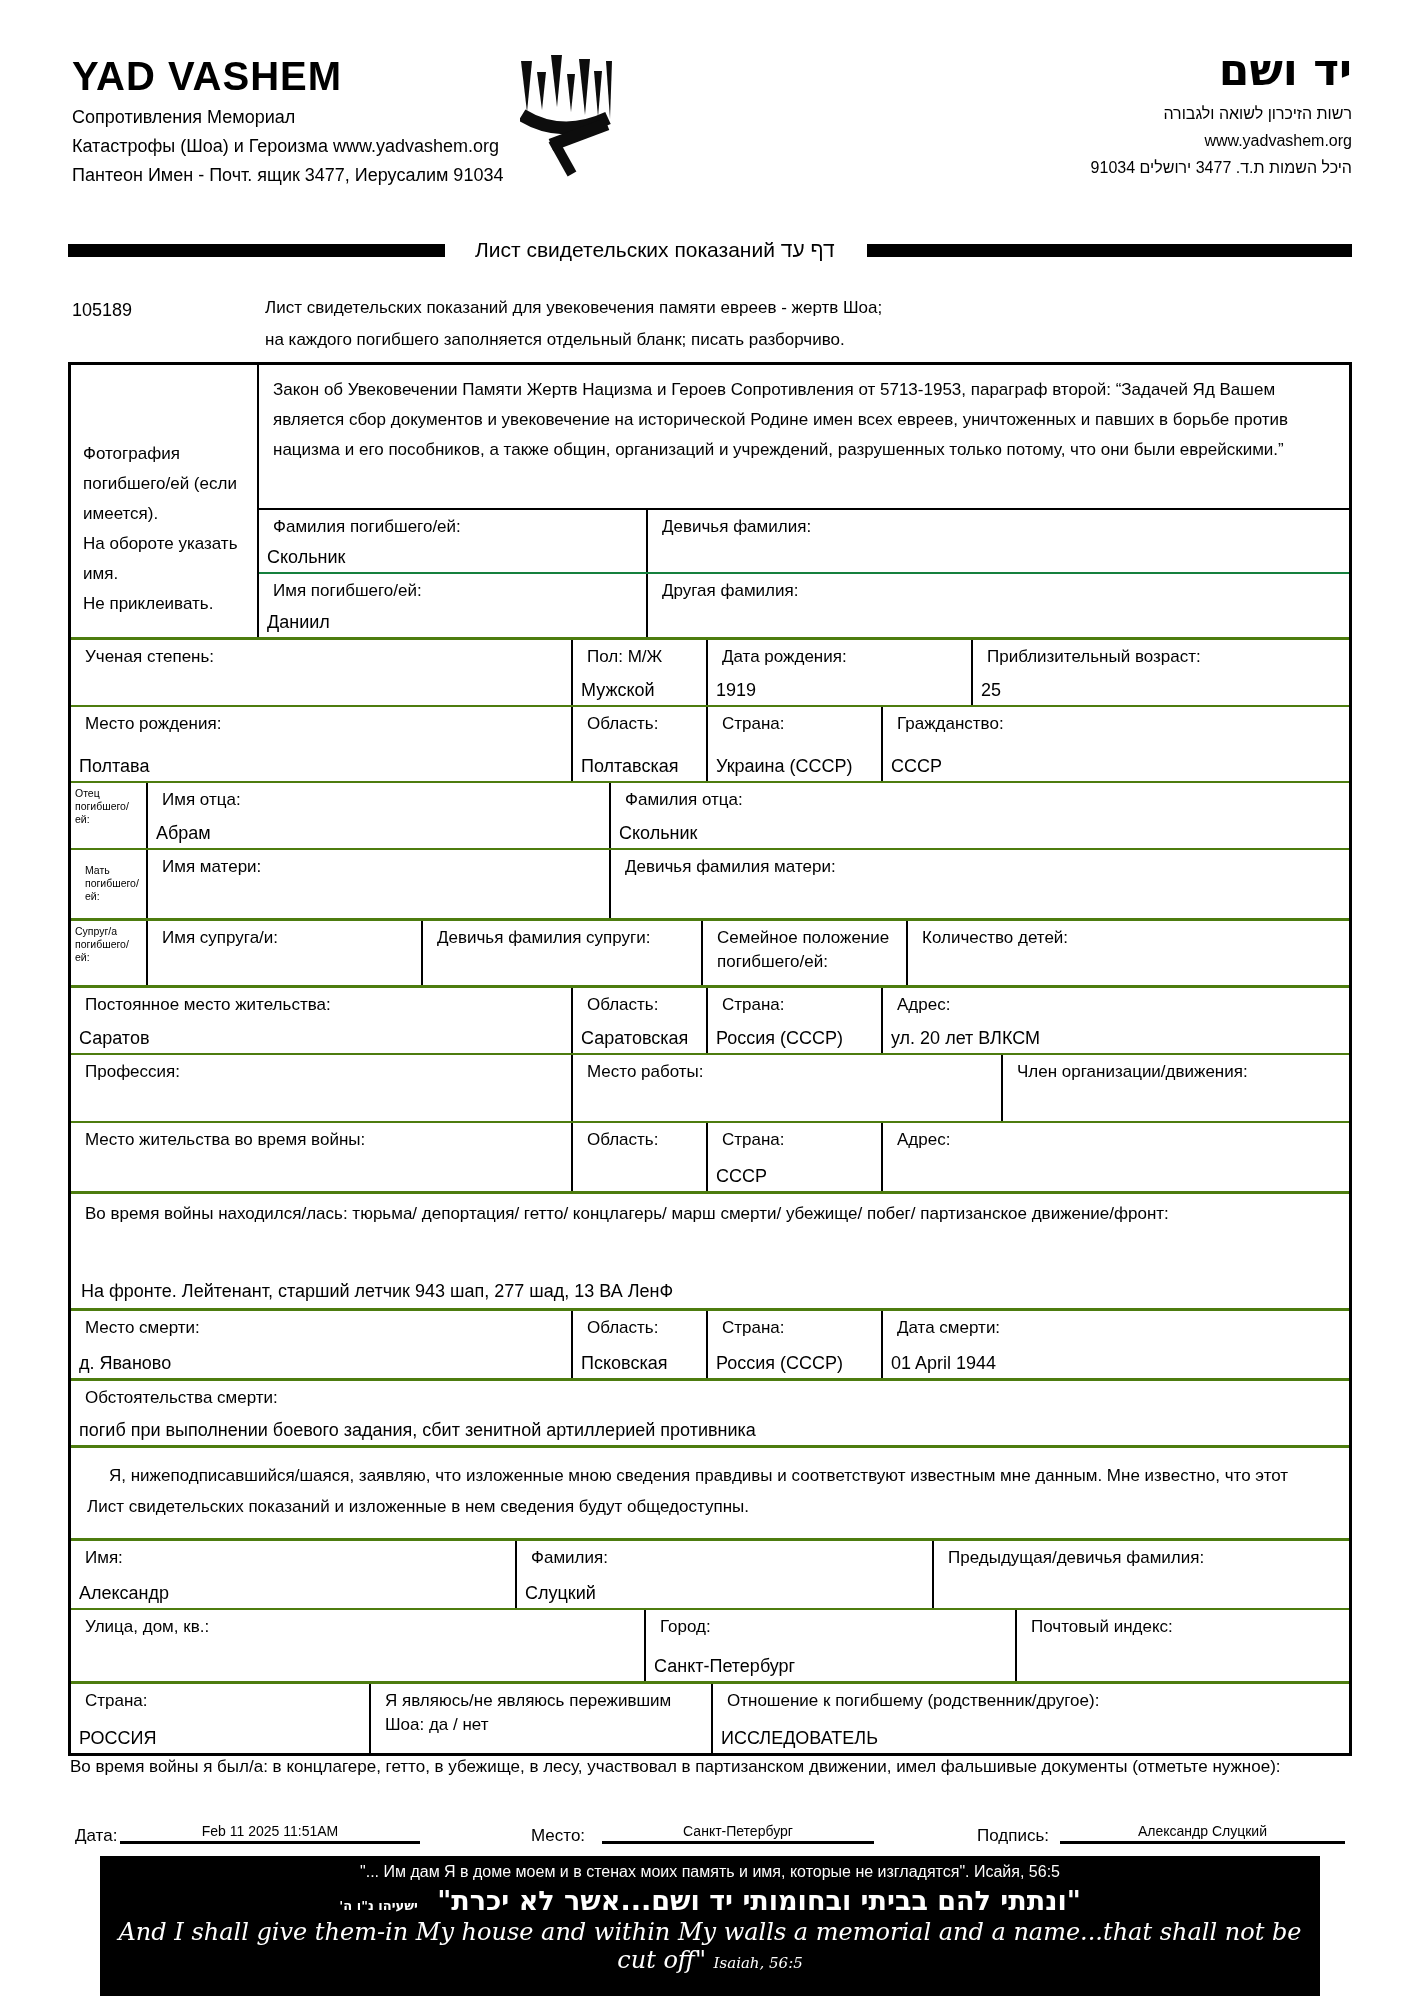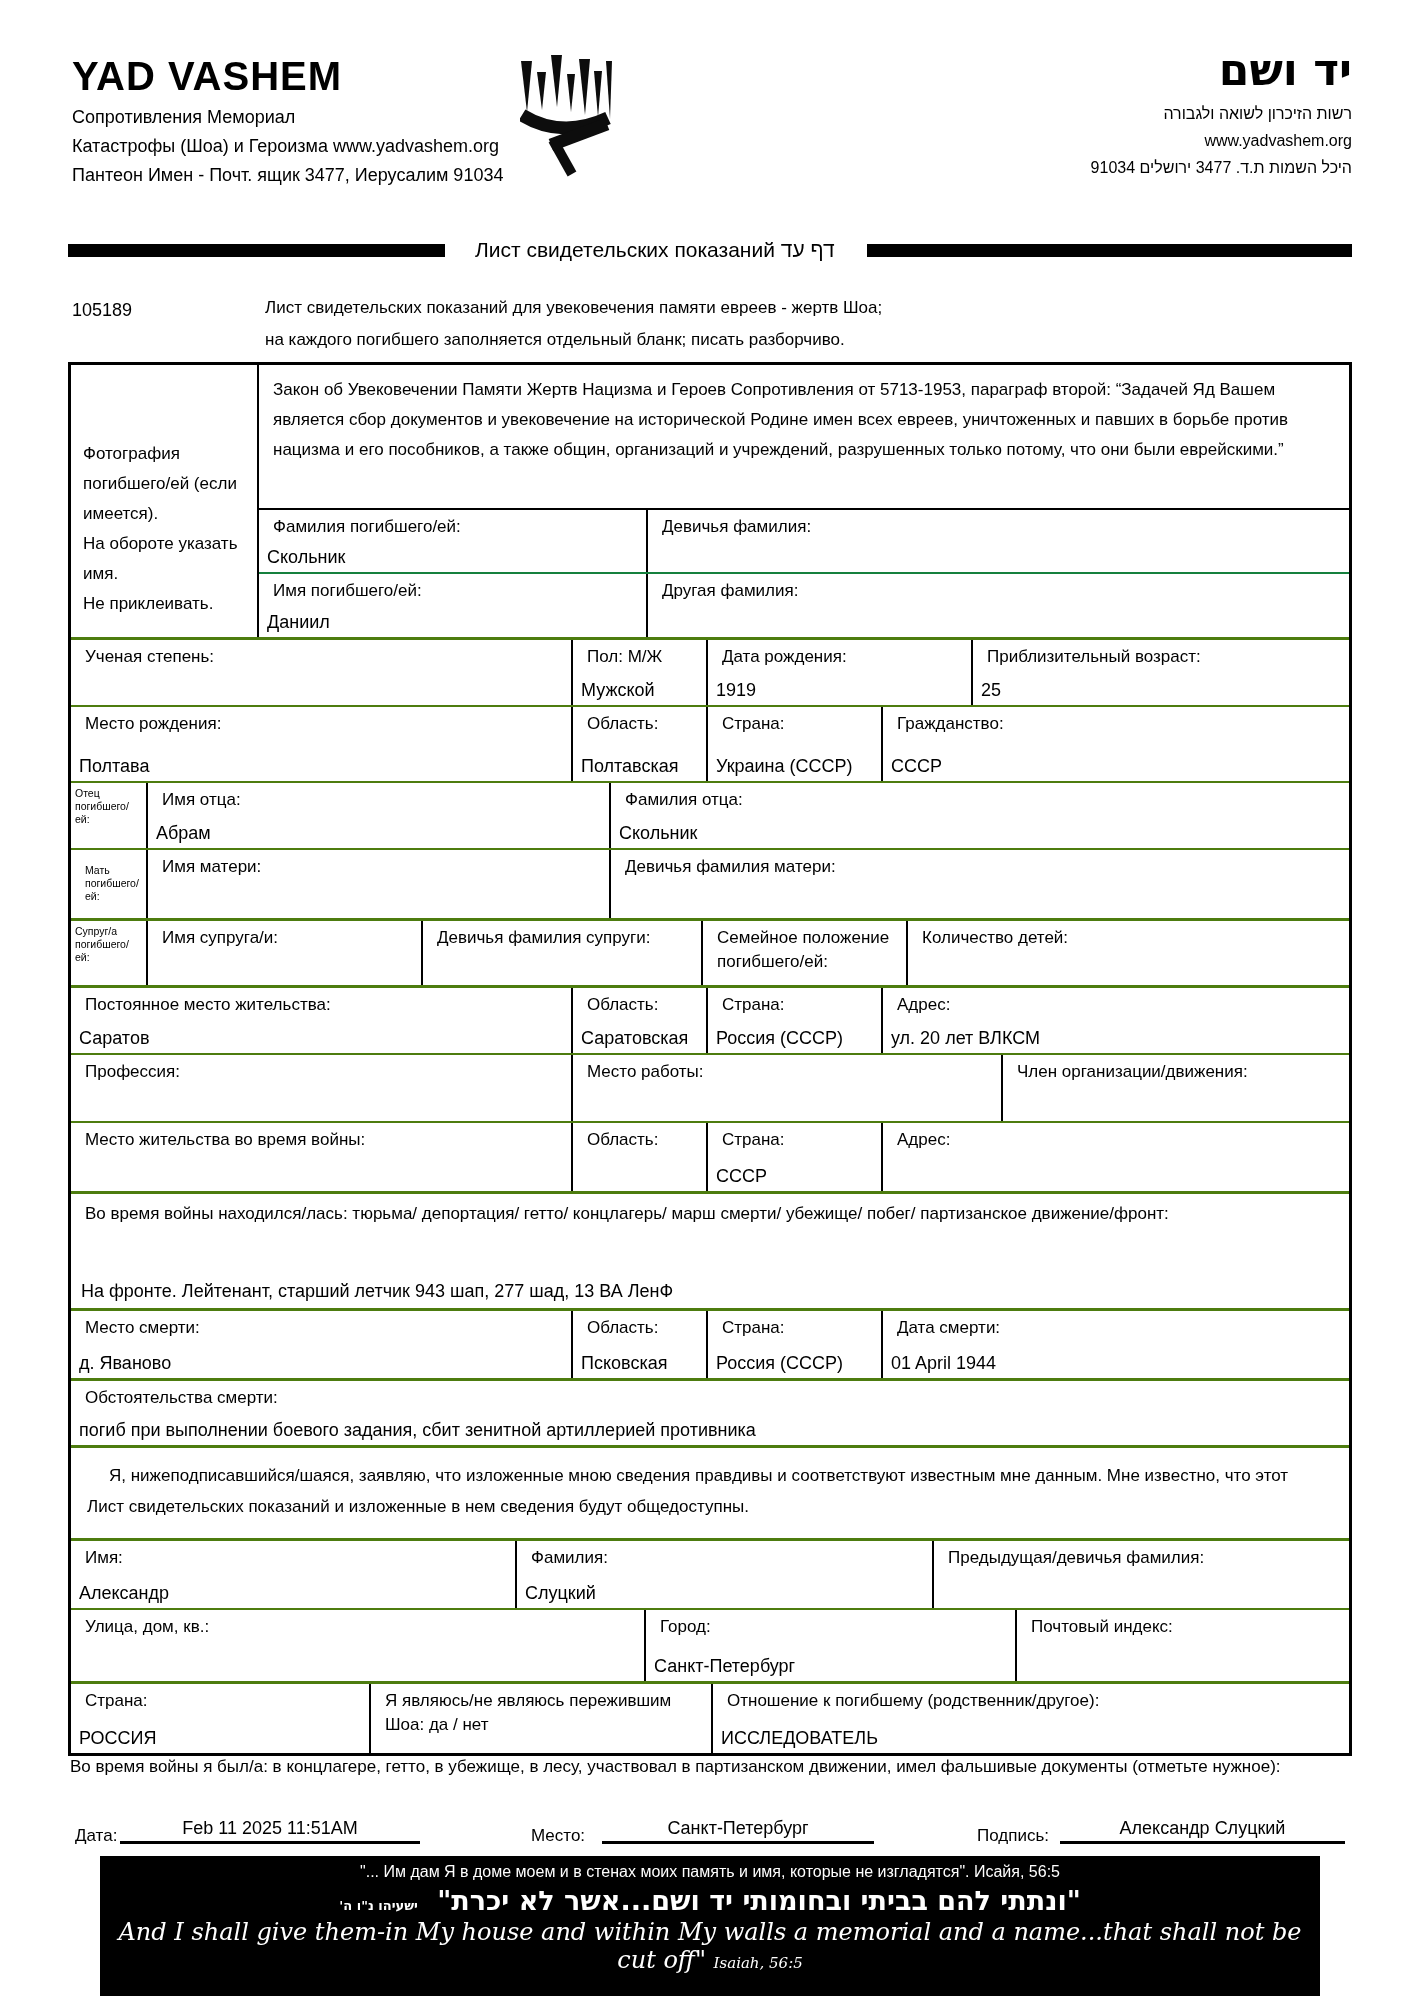--- a/index.html
+++ b/index.html
@@ -55,21 +55,21 @@
   .warloc-cell { padding:8px 12px 6px 10px; }
   .warloc-cell .lbl { padding-left:4px; }
   .warloc-cell .val { padding-left:0; margin-top:2px; }
 
   .decl-cell { padding:12px 20px 6px 16px; font-size:17px; line-height:31px; text-indent:22px; }
 
   
   .war-note { position:absolute; left:70px; top:1752px; width:1284px; font-size:17px; line-height:30px; }
   .sig-row { position:absolute; left:0; top:1810px; width:1414px; height:40px; }
   .sig-label { position:absolute; bottom:4px; font-size:17px; }
-  .sig-line { position:absolute; bottom:6px; border-bottom:3px solid #000; text-align:center; font-size:18px; padding-bottom:2px; }
+  .sig-line { position:absolute; bottom:6px; border-bottom:3px solid #000; text-align:center; font-size:14px; padding-bottom:2px; }
 
   
   .banner { position:absolute; left:100px; top:1856px; width:1220px; height:140px;
             background:#000; color:#fff; text-align:center; padding-top:7px; }
   .banner .ru { font-size:16px; }
   .banner .he { font-size:27px; font-weight:bold; margin-top:4px; direction:rtl; font-family:"DejaVu Sans", sans-serif; }
   .banner .he .cite { font-size:13px; font-weight:bold; margin-right:10px; }
   .banner .en { font-size:24px; font-style:italic; font-family:"DejaVu Serif", serif; margin-top:2px; }
   .banner .en .cite { font-size:15px; }
 </style>

